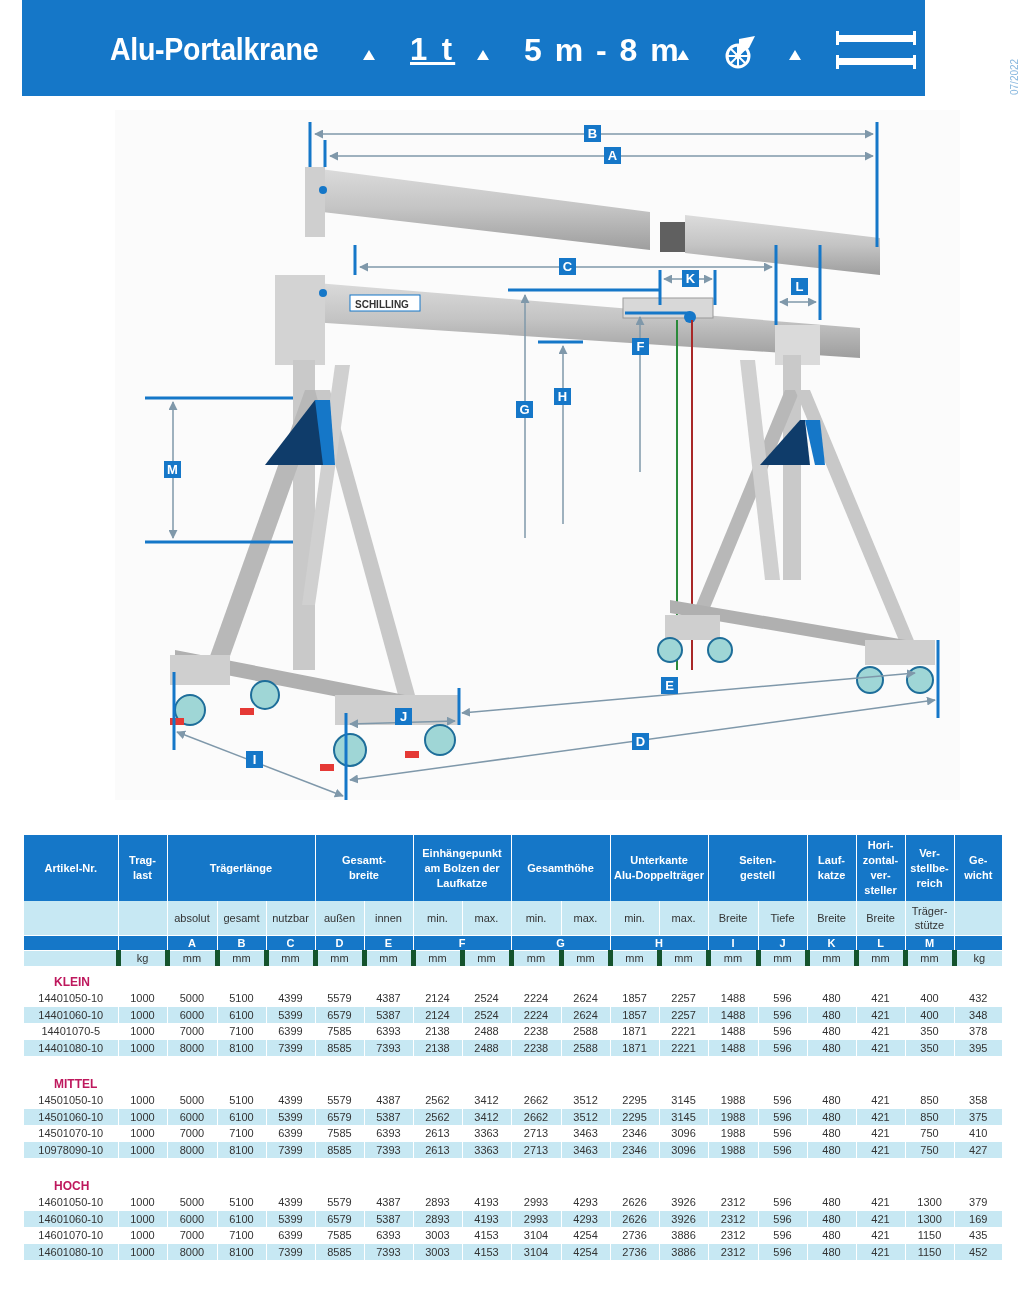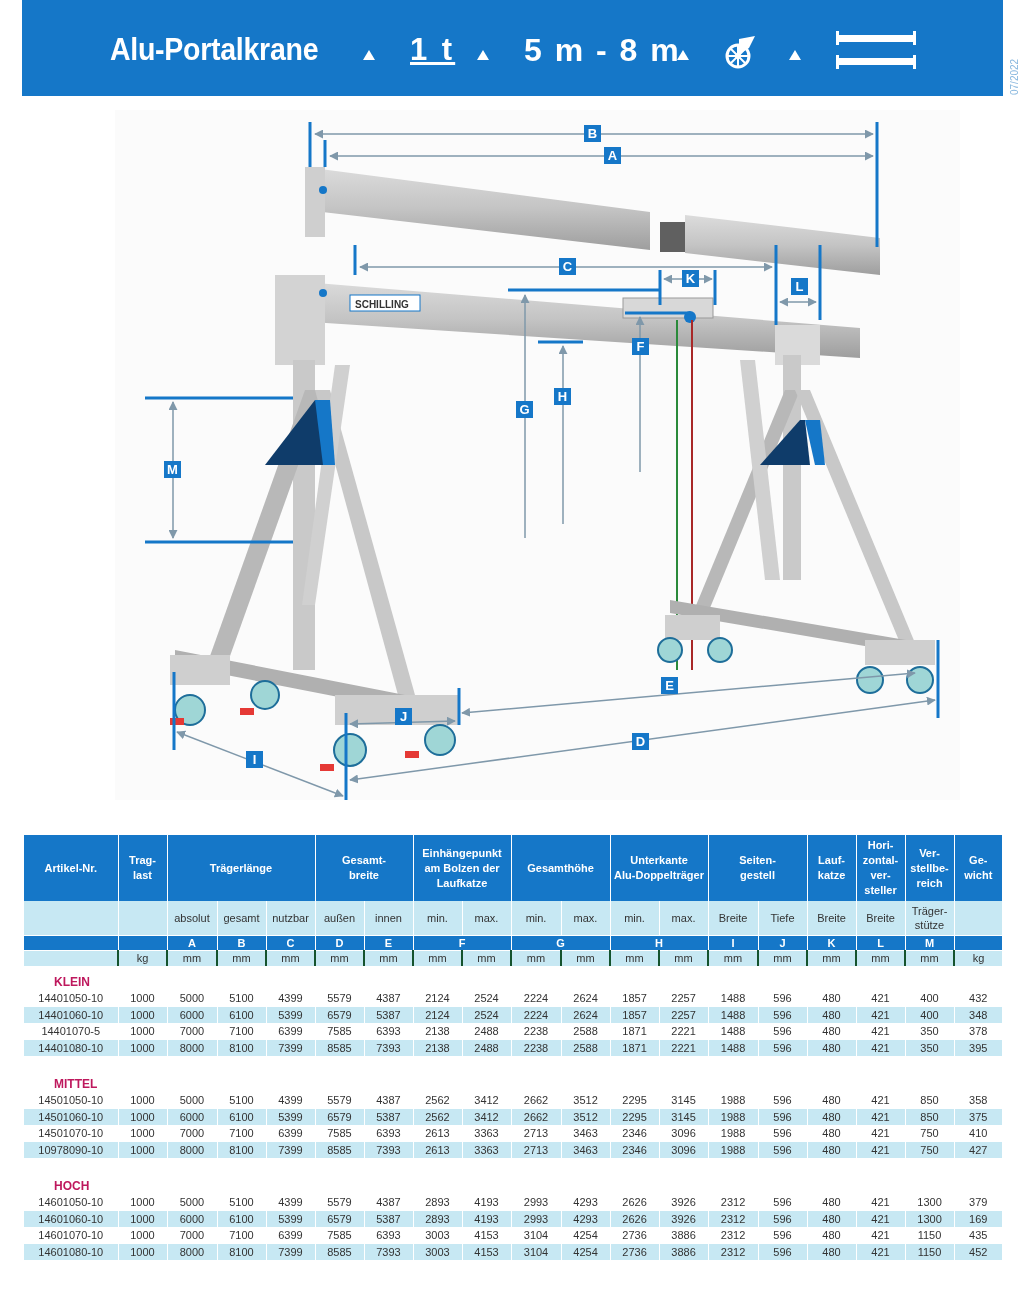--- a/index.html
+++ b/index.html
@@ -1,39 +1,39 @@
 <!DOCTYPE html>
 <html><head>
 <meta charset="utf-8">
 <style>
   * { box-sizing: border-box; margin: 0; padding: 0; }
   html, body { width: 1033px; height: 1295px; background: #ffffff; overflow: hidden; }
   body { position: relative; font-family: "Liberation Sans", sans-serif; color: #3a3a3a; }
 
   
-  .banner { position: absolute; left: 22px; top: 0; width: 981px; height: 96px; background: #1577c8; }
+  .banner { position: absolute; left: 22px; top: 0; width: 903px; height: 96px; background: #1577c8; }
   .banner-item { position: absolute; top: 32px; color: #fff; font-weight: bold; font-family: "Liberation Sans", sans-serif; white-space: nowrap; }
   .banner-title { left: 88px; font-size: 31px; letter-spacing: -0.3px; transform: scaleX(0.92); transform-origin: left; }
   .banner-load { left: 388px; font-size: 31px; letter-spacing: 3px; text-decoration: underline; }
   .banner-span { left: 502px; font-size: 32px; letter-spacing: 2px; }
   .tri { position: absolute; top: 50px; width: 0; height: 0; border-left: 6px solid transparent; border-right: 6px solid transparent; border-bottom: 10px solid #fff; }
   .date-stamp { position: absolute; left: 1009px; top: 95px; transform: rotate(-90deg); transform-origin: left top; font-size: 10px; color: #86b6de; font-family: "Liberation Sans", sans-serif; white-space: nowrap; }
 
   
   .diagram { position: absolute; left: 115px; top: 110px; width: 845px; height: 690px; background: #fbfbfb; }
   .diagram svg { position: absolute; left: 0; top: 0; }
 
   
   .spec-table { position: absolute; left: 24px; top: 835px; width: 978px; }
   table { border-collapse: collapse; table-layout: fixed; width: 978px; font-family: "Liberation Sans", sans-serif; }
   td, th { text-align: center; vertical-align: middle; }
   .h-main th { background: #1577c8; color: #fff; font-weight: bold; font-size: 11px; line-height: 15px; height: 66px; border-left: 1px solid #fff; padding: 0 2px; }
   .h-sub td { background: #c7e8f3; font-size: 11px; color: #333; height: 34px; border-left: 1px solid #fff; line-height: 14px; }
   .h-letter td { background: #1577c8; color: #fff; font-weight: bold; font-size: 11px; height: 15px; border-left: 1px solid #fff; border-top: 1px solid #fff; }
-  .h-unit td { background: #c7e8f3; font-size: 11px; color: #333; height: 16px; border-left: 2px solid #14532d; border-top: 1px solid #fff; }
+  .h-unit td { background: #c7e8f3; font-size: 11px; color: #333; height: 16px; border-left: 5px solid #14532d; border-top: 1px solid #fff; }
   .group-row td { height: 24px; text-align: left; padding-left: 30px; padding-top: 8px; color: #be185d; font-weight: bold; font-size: 12px; }
   .spacer-row td { height: 12px; }
   .data-row td { font-size: 11px; color: #333; height: 16.5px; border-left: 1px solid #fff; border-top: 1px solid #fff; }
   .data-row.alt td { background: #c7e8f3; }
   th:first-child, td:first-child { border-left: none; }
 </style>
 </head>
 <body>
 
 <div class="banner">

